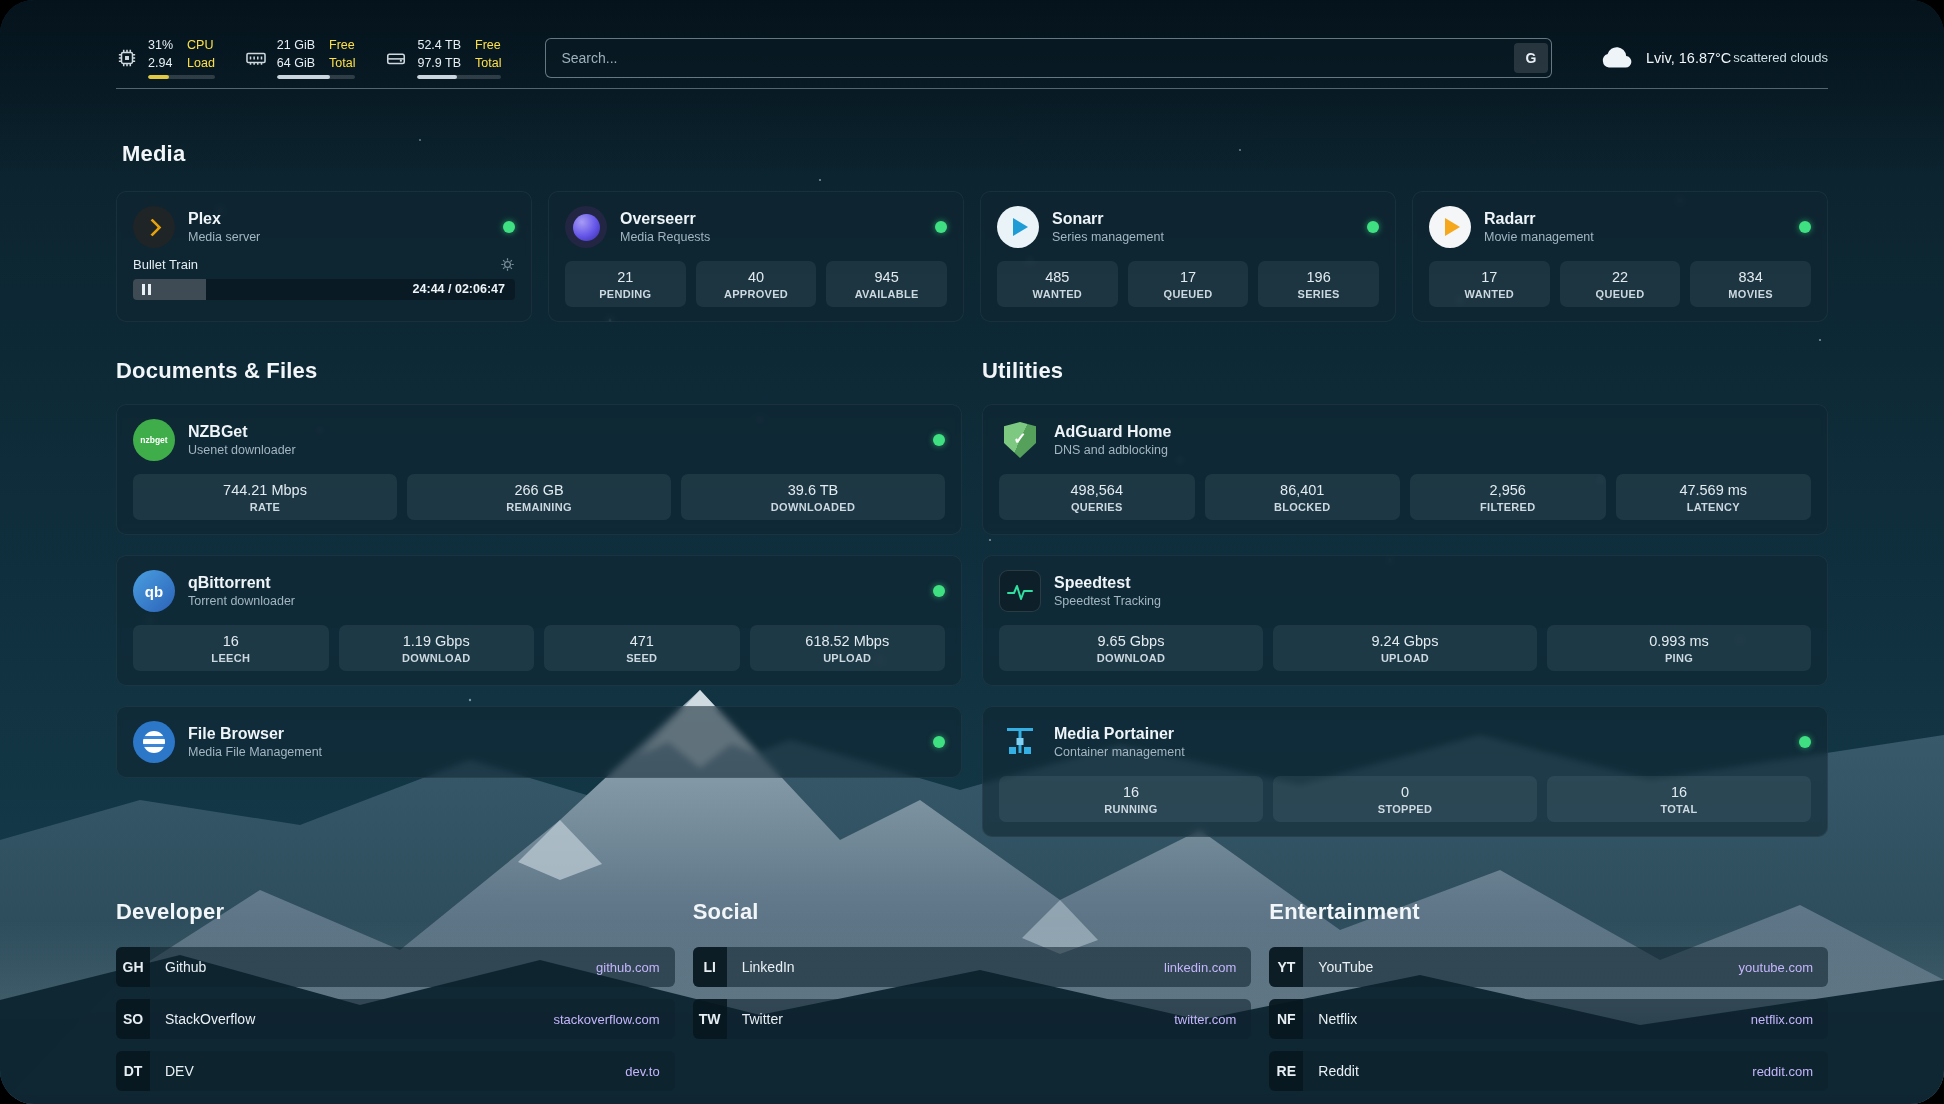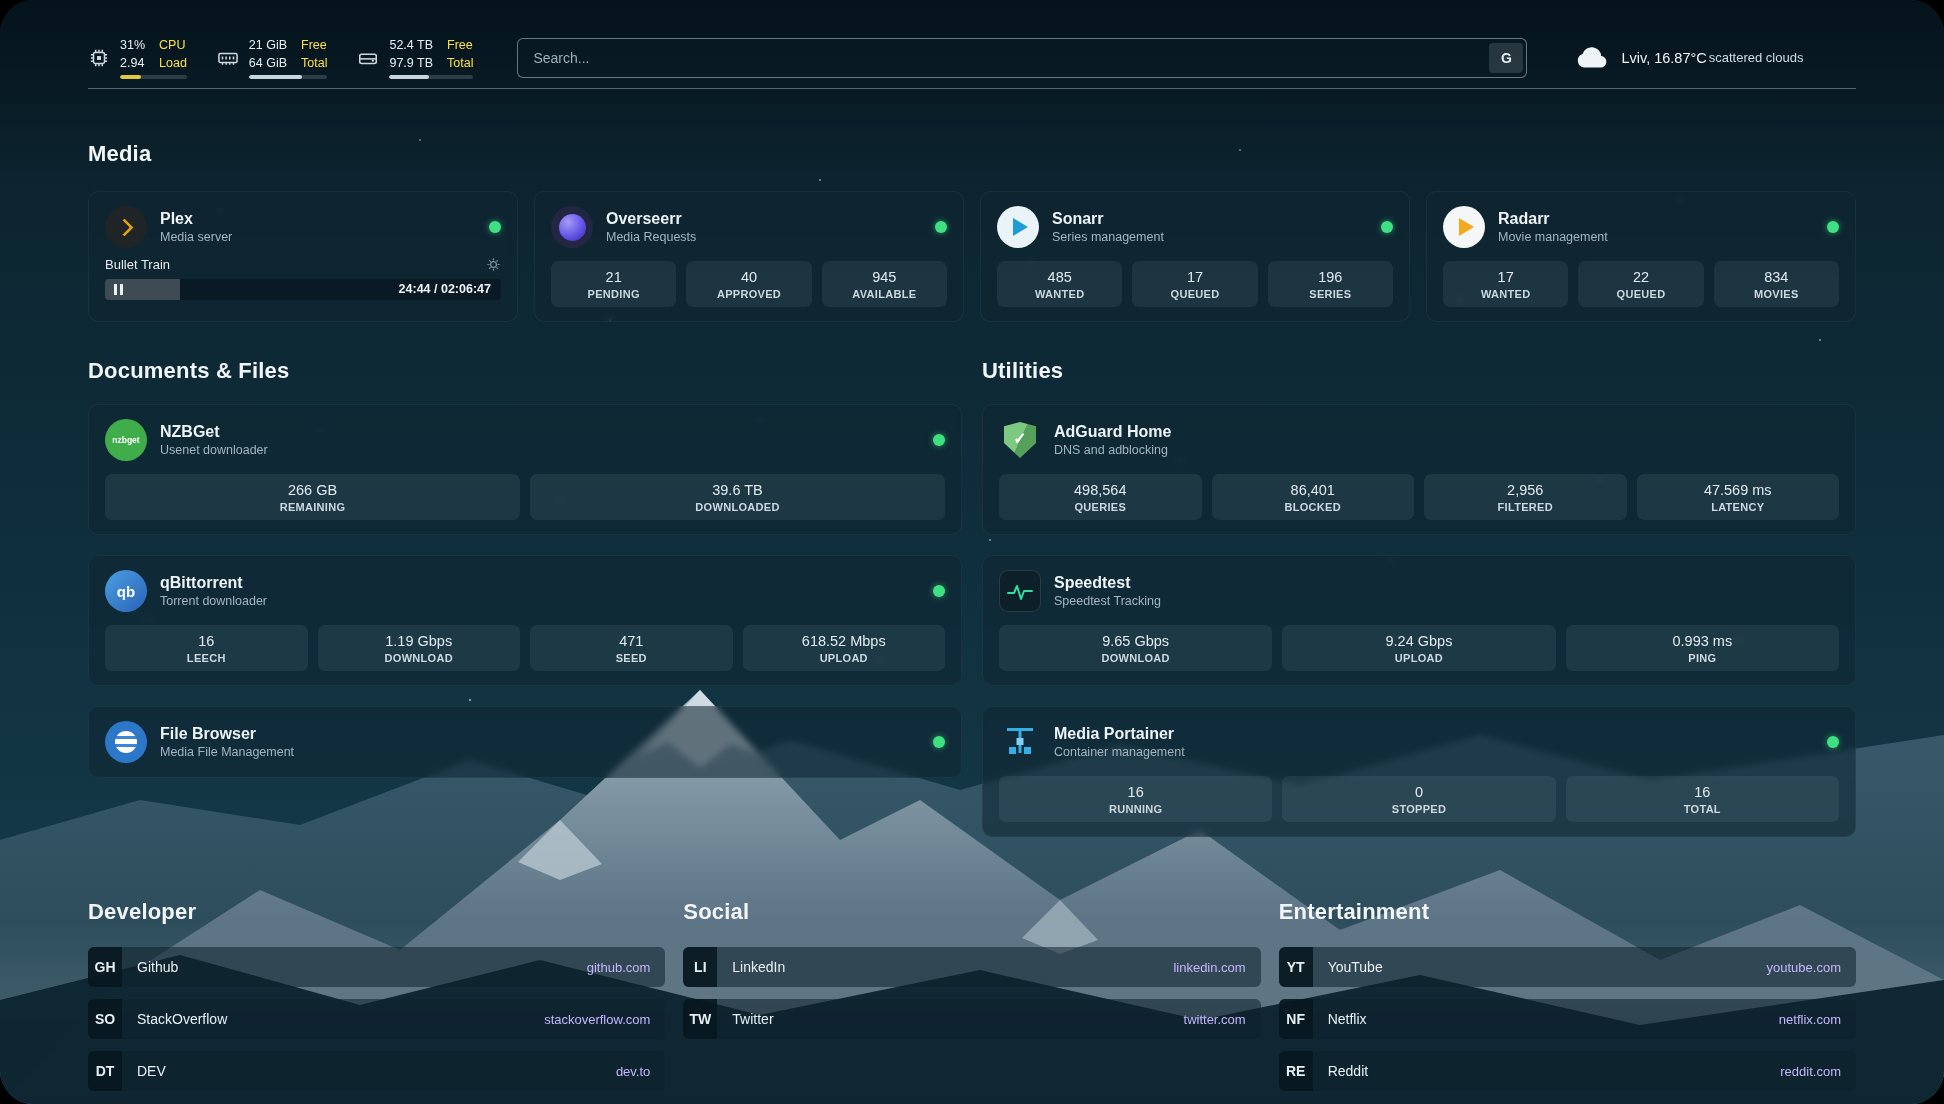--- a/index.html
+++ b/index.html
@@ -2,21 +2,21 @@
 <html><head>
 <meta charset="utf-8">
 <style>
   * { box-sizing: border-box; margin: 0; padding: 0; }
   html,body { background:#000; font-family:"Liberation Sans", sans-serif; }
   .screen {
     position:relative; width:1944px; height:1104px; margin:0 auto;
     border-radius:34px; overflow:hidden; background:#0c2330;
   }
   .bg { position:absolute; inset:0; width:100%; height:100%; display:block; }
-  .content { position:relative; z-index:2; padding:0 88px; height:100%; }
+  .content { position:relative; z-index:2; padding:0 116px; height:100%; }
 
   
   header { display:flex; align-items:center; gap:44px; padding-top:30px; height:86px; }
   .sys-group { display:flex; gap:30px; align-items:center; }
   .sys-stat { display:flex; align-items:center; gap:10px; }
   .sys-icon { width:22px; height:22px; flex:0 0 auto; opacity:.92; }
   .sys-body { display:flex; flex-direction:column; gap:4px; }
   .sys-cols { display:flex; gap:14px; }
   .sys-col { display:flex; flex-direction:column; gap:1px; }
   .sys-col span { font-size:12.5px; color:#e8f0f4; line-height:1.35; white-space:nowrap; }
@@ -35,21 +35,21 @@
 
   .weather { display:flex; align-items:center; gap:12px; min-width:190px; }
   .weather-txt { display:flex; flex-direction:row; gap:2px; }
   .weather-loc { font-size:14.5px; color:#f0f5f7; }
   .weather-cond { font-size:13px; color:#cfdde4; }
 
   .divider { border-top:1.5px solid rgba(205,225,235,.38); margin-top:2px; }
 
   
   h2 { font-size:22px; font-weight:700; color:#f2f6f8; letter-spacing:.2px; }
-  .media-title { margin:52px 0 24px; }
+  .media-title { margin:52px 6px 24px; }
   .col-title { margin:36px 0 20px; }
   .bm-title { margin:0 0 22px; }
 
   
   .card { background:rgba(16,38,50,.58); border:1px solid rgba(255,255,255,.05);
     border-radius:10px; padding:14px 16px; backdrop-filter:blur(3px); }
   .card-head { display:flex; align-items:center; gap:13px; }
   .head-txt { display:flex; flex-direction:column; gap:2px; }
   .app-name { font-size:16px; font-weight:600; color:#eef4f7; }
   .app-sub { font-size:12.5px; color:#a3b6c1; }
@@ -397,20 +397,24 @@
                   <span class="nzb-txt">nzbget</span>
                 </span>
               <span class="head-txt">
                 <span class="app-name">NZBGet</span>
                 <span class="app-sub">Usenet downloader</span>
               </span>
               <span class="dot" style="background: rgb(63, 224, 129);"></span>
             </div>
             <div class="stats">
               <div class="stat">
+                  <div class="v">744.21 Mbps</div>
+                  <div class="l">RATE</div>
+                </div>
+              <div class="stat">
                   <div class="v">266 GB</div>
                   <div class="l">REMAINING</div>
                 </div>
               <div class="stat">
                   <div class="v">39.6 TB</div>
                   <div class="l">DOWNLOADED</div>
                 </div>
             </div>
           </div>
 

